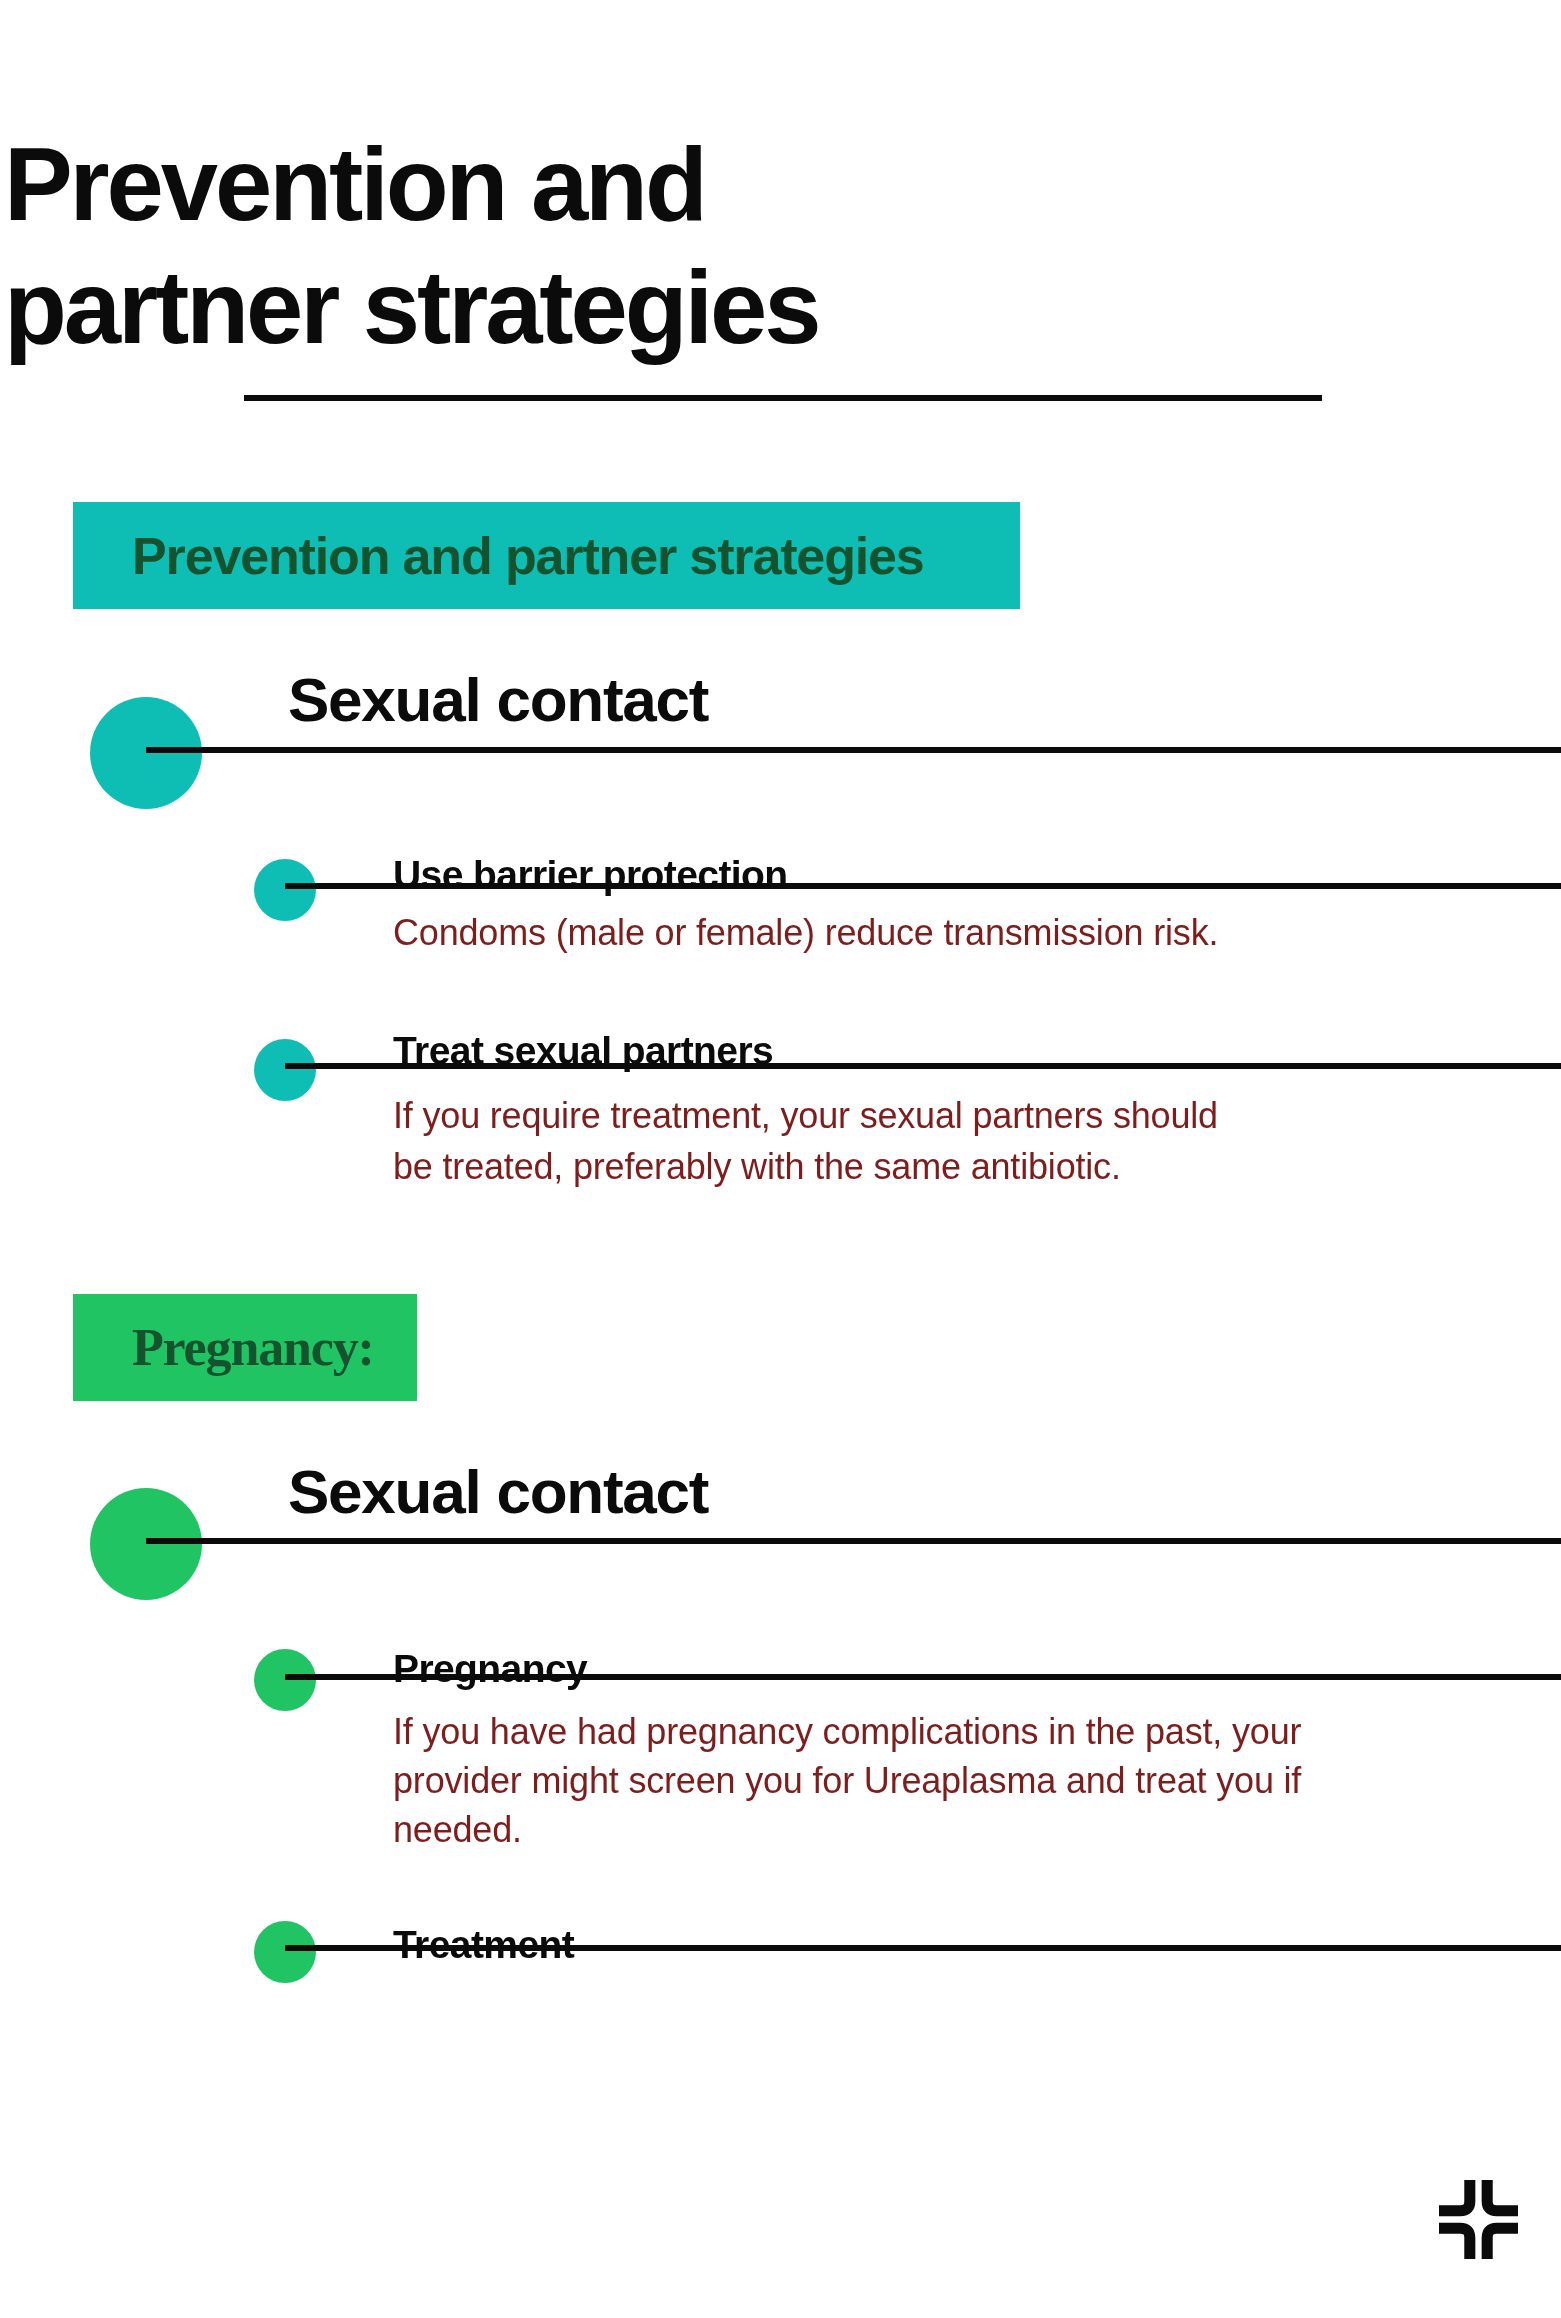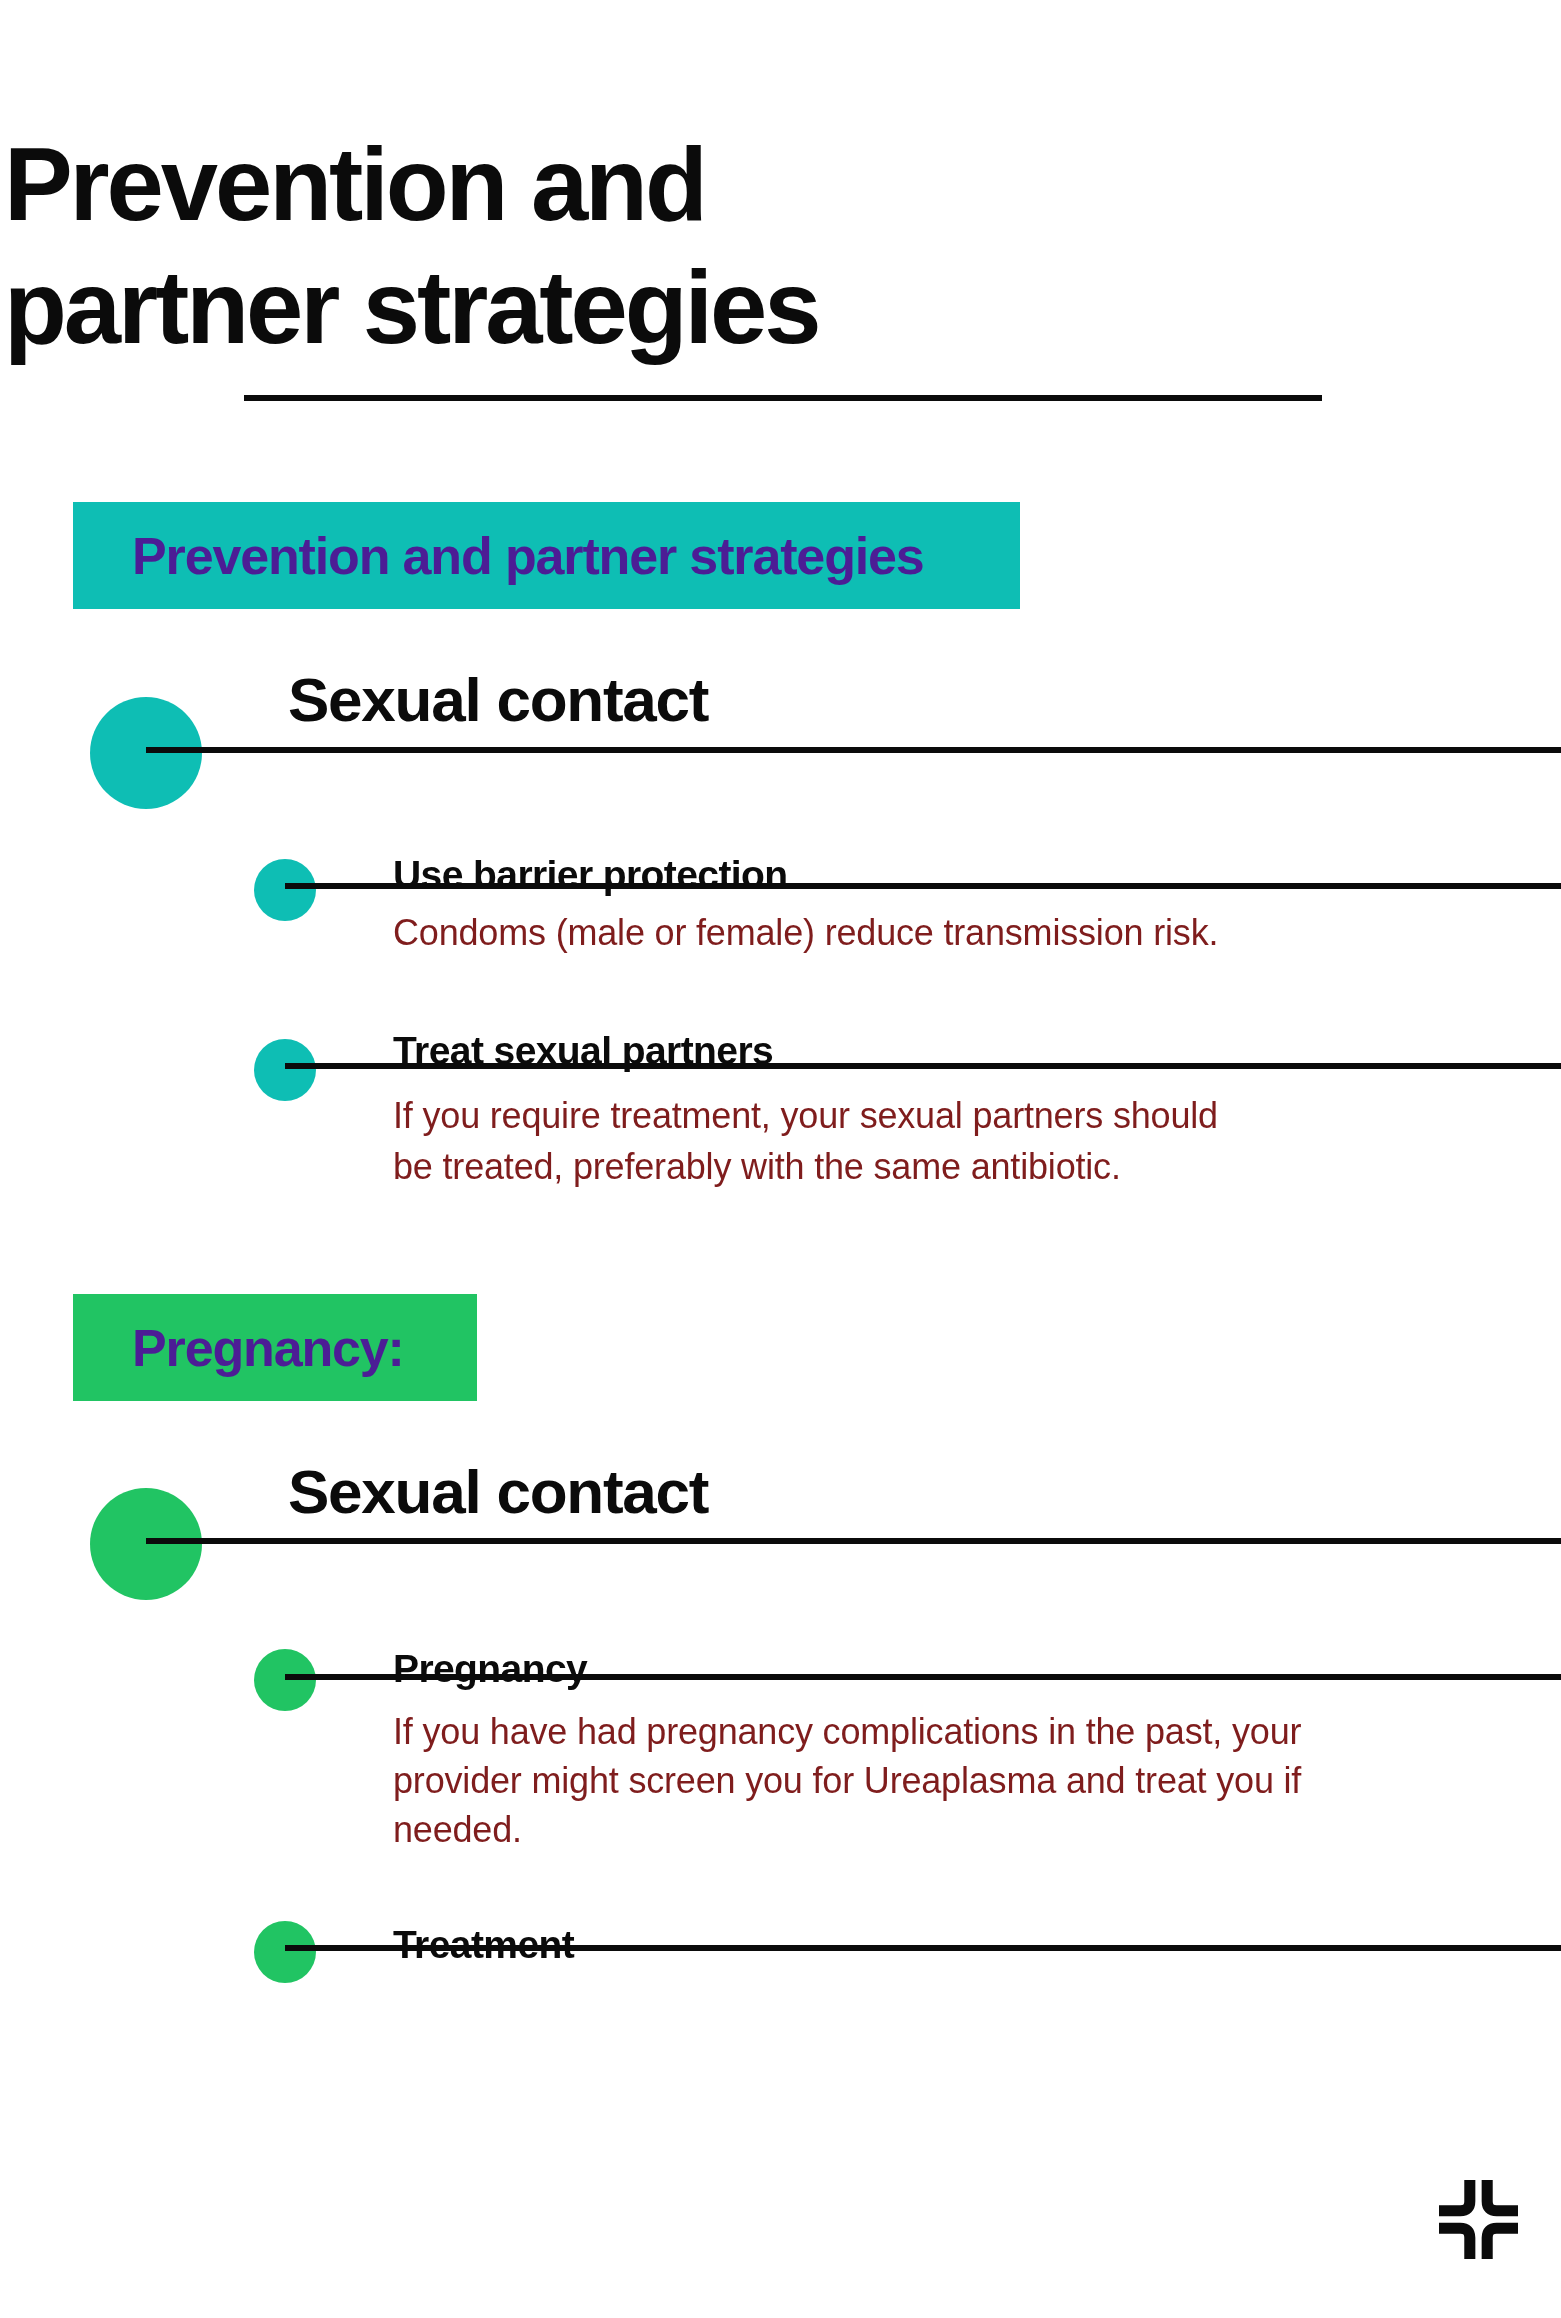--- a/index.html
+++ b/index.html
@@ -11,24 +11,24 @@
   .main-title {
     position:absolute; top:119px; left:0; width:1562px; margin:4px;
     text-align:left; font-weight:700; font-size:103px; line-height:123px;
     letter-spacing:-0.03em; color:#0b0b0b;
   }
   .title-rule { position:absolute; left:244px; top:395px; width:1078px; height:5.5px; background:#0b0b0b; }
 
   .banner {
     position:absolute; left:73px; height:107px; box-sizing:border-box;
     display:flex; align-items:center; padding-left:59px;
-    font-size:52px; font-weight:700; letter-spacing:-0.022em; color:#4c1d95;
+    font-size:52px; font-weight:700; letter-spacing:-0.022em; color:#14532d;
   }
   .banner-1 { top:502px; width:947px; background:var(--teal); }
-  .banner-2 { top:1294px; width:404px;  background:var(--green); }
+  .banner-2 { top:1294px; width:344px;  background:var(--green);font-family:Liberation Serif, serif; }
 
   .section-heading { position:absolute; left:256px; font-size:62px; font-weight:700; letter-spacing:-0.02em;margin-left:32px; }
   .sec1-heading { top:664px; }
   .sec2-heading { top:1456px; }
 
   .item-title { position:absolute; left:393px; font-size:39px; font-weight:700; letter-spacing:-0.015em;margin-top:36px; }
   .item-body  {
     position:absolute; left:393px; width:1164px; font-size:36px; line-height:51px;
     letter-spacing:-0.005em; white-space:pre-line; color:#7f1d1d;
   }

